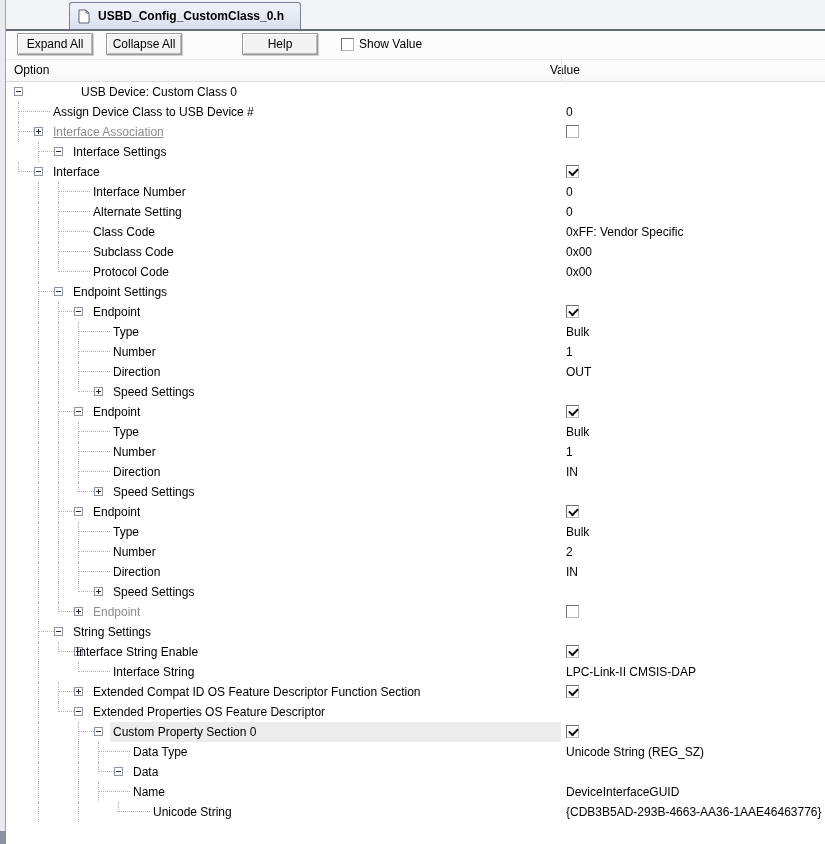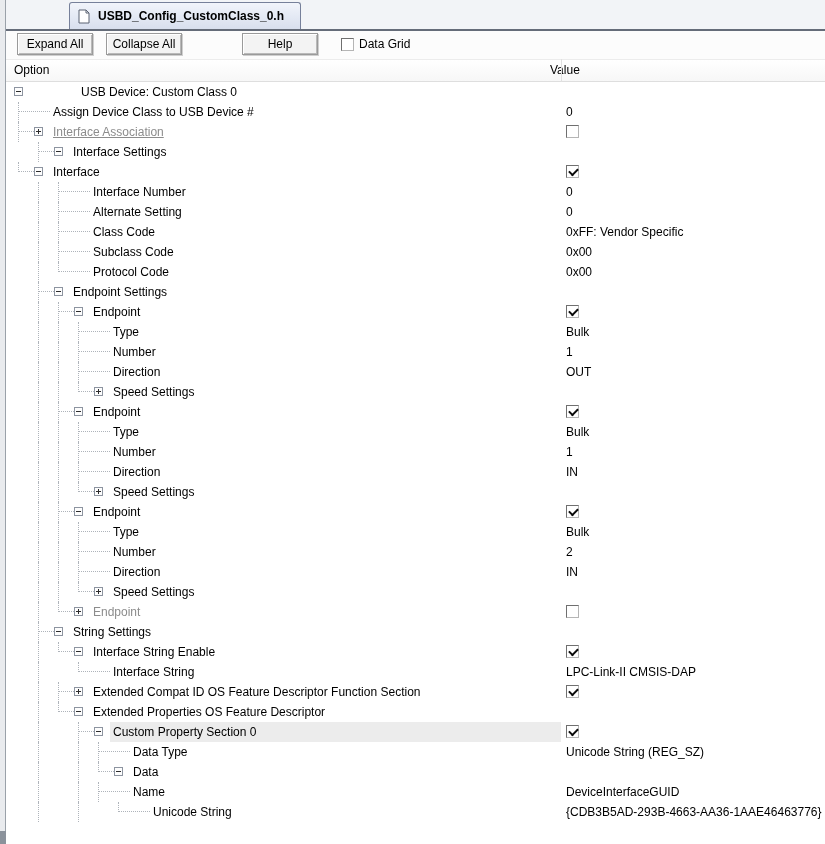--- a/index.html
+++ b/index.html
@@ -75,21 +75,21 @@
   </div>
 </div>
 <div id="tabbar-underline"></div>
 
 <div id="toolbar">
   <div class="btn" id="btn-expand">Expand All</div>
   <div class="btn" id="btn-collapse">Collapse All</div>
   <div class="btn" id="btn-help">Help</div>
   <div id="show-grid-wrap">
     <span class="cb" style="position:relative"></span>
-    <span>Data Grid</span>
+    <span>Show Value</span>
   </div>
 </div>
 
 <div id="colhead">
   <span class="hlabel" id="head-option">Option</span>
   <span class="hlabel" id="head-value">Value</span>
 </div>
 <div id="head-divider"></div>
 
 <div id="tree">
@@ -337,21 +337,21 @@
       </div>
       <span class="tlabel" style="left: 73px;">String Settings</span>
     </div>
     <div class="trow">
       <div class="vguide" style="left: 38px; height: 20px;"></div>
       <div class="vguide" style="left: 58px; height: 10px;"></div>
       <div class="hstub" style="left: 58px; width: 16px;"></div>
       <div class="ebox" style="left: 74px;">
         <span class="h"></span>
       </div>
-      <span class="tlabel" style="left: 93px;">Interface String Enable</span>
+      <span class="tlabel" style="left: 76px;">Interface String Enable</span>
       <div class="cb inval">
         <span class="ck"></span>
       </div>
     </div>
     <div class="trow">
       <div class="vguide" style="left: 38px; height: 20px;"></div>
       <div class="vguide" style="left: 78px; height: 10px;"></div>
       <div class="hstub" style="left: 78px; width: 32px;"></div>
       <span class="tlabel" style="left: 113px;">Interface String</span>
       <span class="vtext">LPC-Link-II CMSIS-DAP</span>

